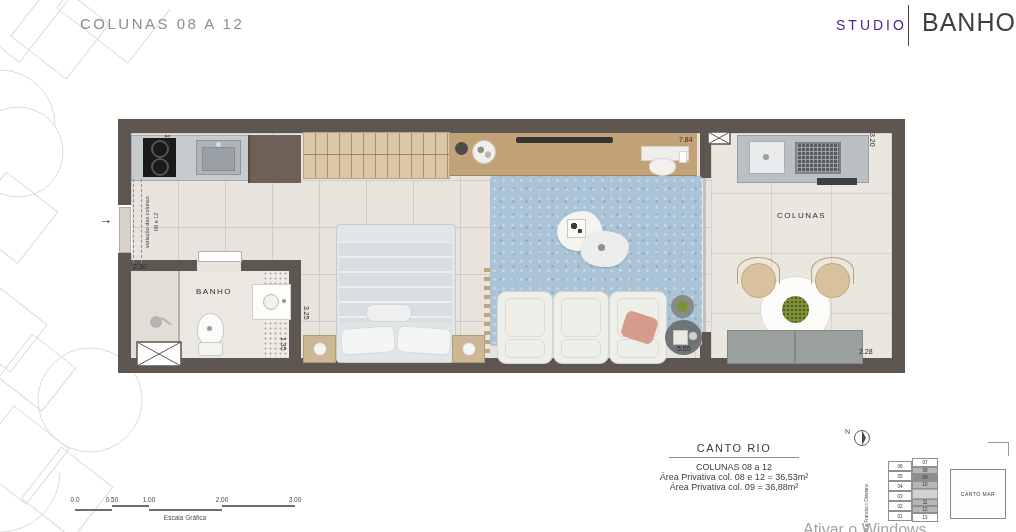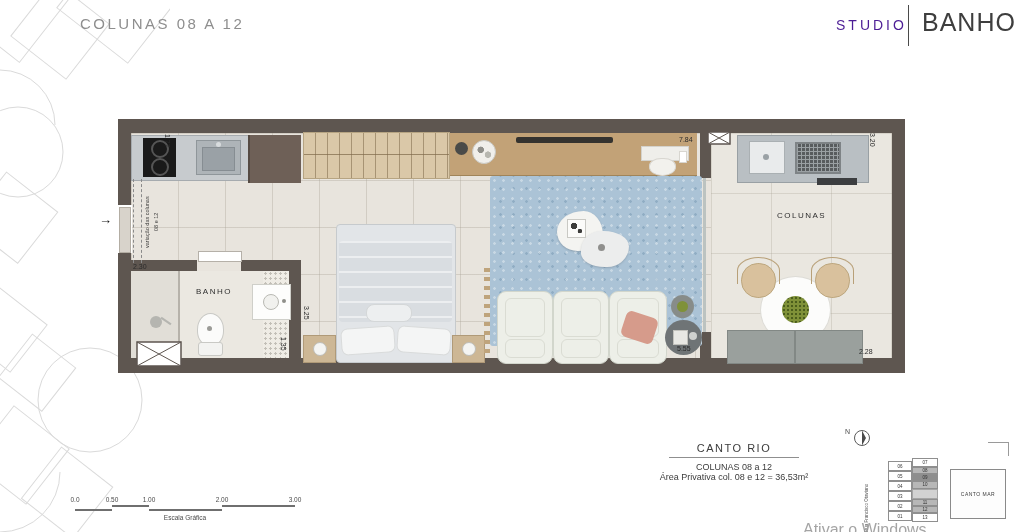--- a/index.html
+++ b/index.html
@@ -325,20 +325,21 @@
       </div>
     <div class="sb-label">Escala Gráfica</div>
   </div>
 
   <div class="infobox">
     <div class="ib-title">CANTO RIO</div>
     <div class="ib-rule"></div>
     <div class="ib-lines" id="ib-lines">
         <div>COLUNAS 08 a 12</div>
         <div>Área Privativa col. 08 e 12 = 36,53m²</div>
+        <div>Área Privativa col. 09 = 36,88m²</div>
       </div>
   </div>
 
   <div class="keyplan">
     <div class="kp-n">N</div>
     <svg class="kp-compass" width="18" height="18" viewBox="0 0 18 18">
       <circle cx="9" cy="9" r="7.5" fill="#fff" stroke="#5a5a5a" stroke-width="1"></circle>
       <path d="M 9 1.5 L 13 9 L 9 16.5 L 9 9 Z" fill="#4a4a4a"></path>
     </svg>
     <div class="kp-street">Rua Francisco Otaviano</div>

